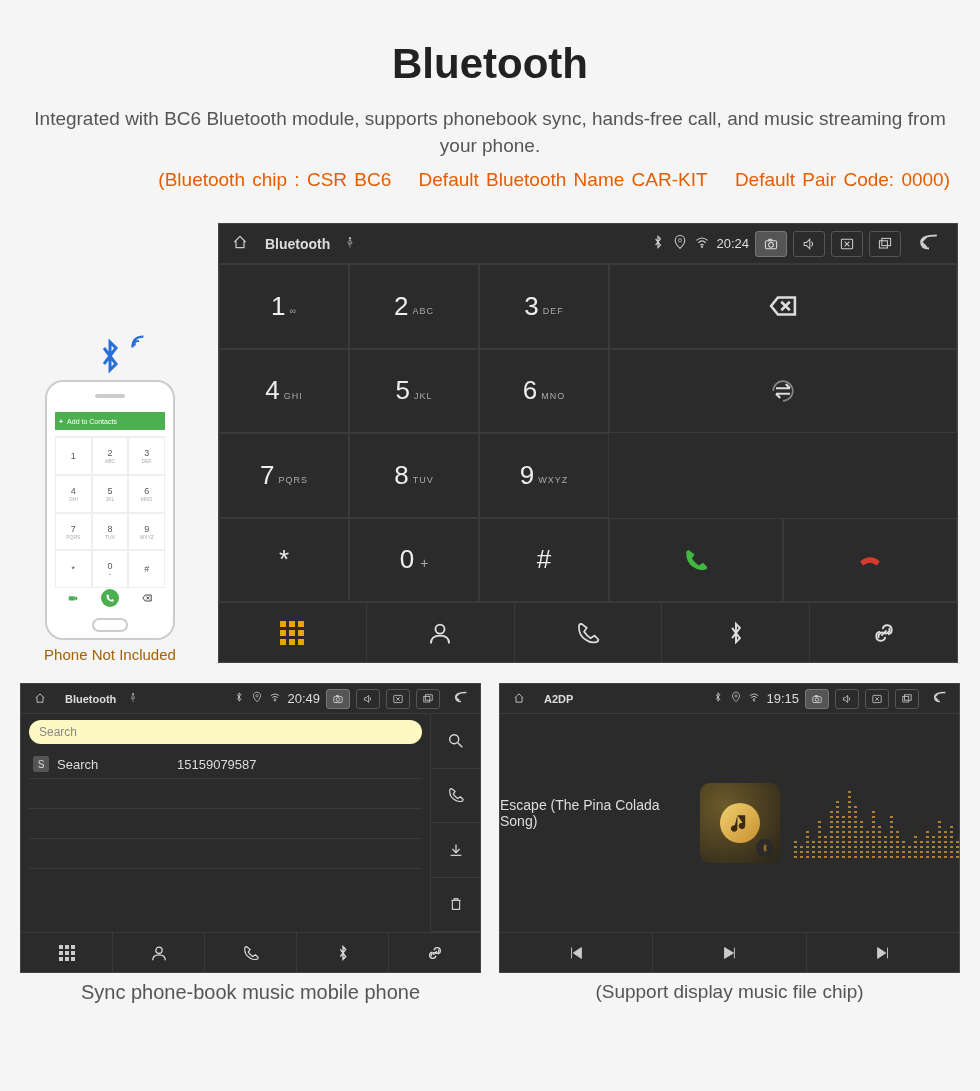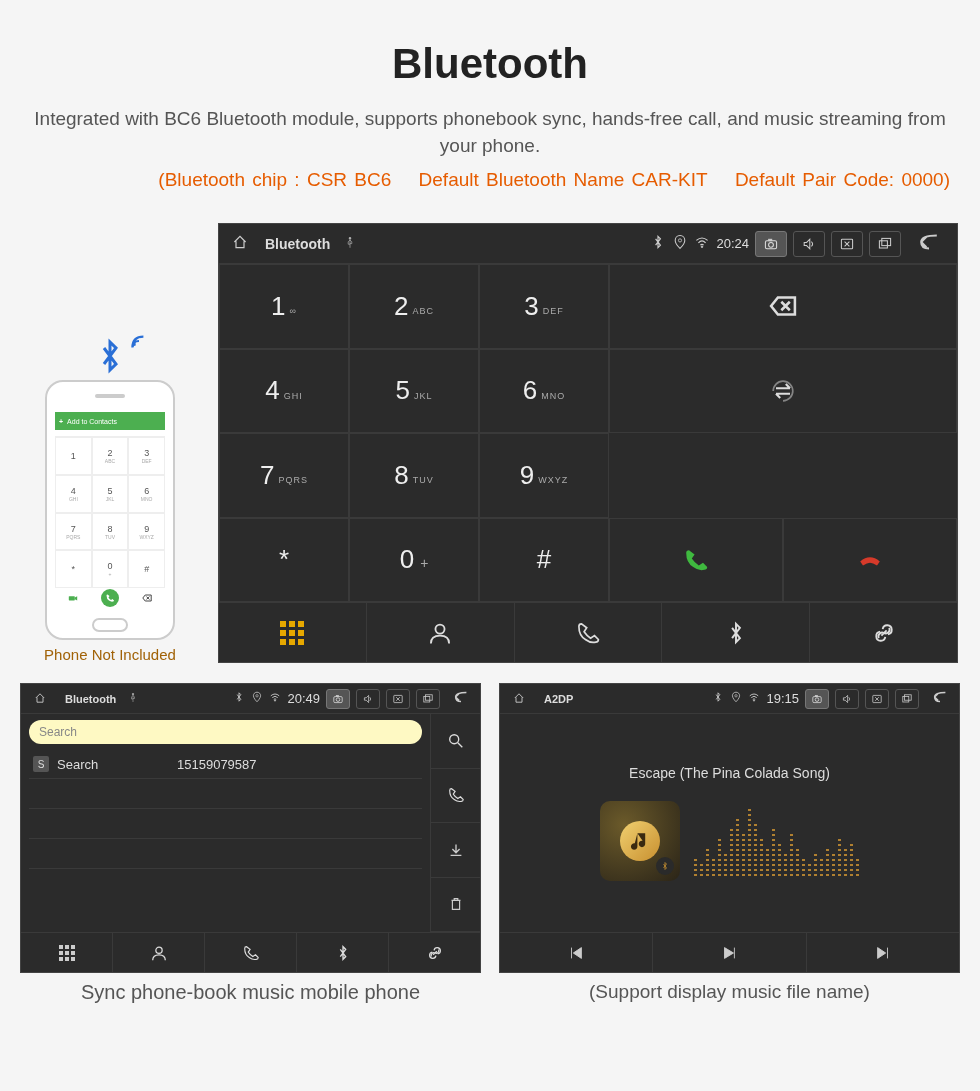--- a/index.html
+++ b/index.html
@@ -82,21 +82,21 @@
 .pb-body { flex: 1; display: flex; }
 .pb-left { flex: 1; padding: 6px 8px; }
 .pb-search { background: #fef9c3; border-radius: 12px; height: 24px; display: flex; align-items: center; padding: 0 10px; color: #888; font-size: 12px; margin-bottom: 6px;}
 .pb-row { display: flex; align-items: center; padding: 6px 4px; border-bottom: 1px solid #3a3a3a; font-size: 13px; color: #ddd;}
 .pb-row .badge { width: 16px; height: 16px; background: #555; display:flex; align-items:center; justify-content:center; font-size:10px; margin-right:8px; border-radius:2px;}
 .pb-row .name { width: 120px; }
 .pb-right { width: 50px; display: flex; flex-direction: column; }
 .pb-right .side { flex: 1; border-left: 1px solid #3a3a3a; border-bottom: 1px solid #3a3a3a; display:flex;align-items:center;justify-content:center;}
 .pb-right .side svg { width: 18px; height: 18px; stroke:#ccc; fill:none;}
 
-.music-body { flex: 1; display: flex; flex-direction: column; align-items: center; justify-content: center; position: relative; }
+.music-body { flex: 1; display: flex; flex-direction: row; align-items: center; justify-content: center; position: relative; }
 .music-title { color: #ddd; font-size: 14px; margin-bottom: 20px; }
 .music-art { display: flex; align-items: center; gap: 14px; }
 .album { width: 80px; height: 80px; background: radial-gradient(circle at 30% 30%, #6b5a2a, #2a2418); border-radius: 10px; display:flex; align-items:center; justify-content:center; position:relative;}
 .album .note { width: 40px; height: 40px; background: linear-gradient(135deg,#f0d070,#c89030); border-radius:50%; display:flex;align-items:center;justify-content:center; position:relative;}
 .album .bt-small { position:absolute; bottom:6px; right:6px; width:18px;height:18px; background:#2a2a2a; border-radius:50%;display:flex;align-items:center;justify-content:center;}
 .equalizer { display: flex; align-items: flex-end; gap: 3px; height: 70px; }
 .equalizer .bar { width: 3px; background: repeating-linear-gradient(to top, #b08030 0 2px, transparent 2px 5px); }
 .music-tabs { height: 40px; display:flex; border-top:1px solid #3a3a3a;}
 .music-tabs .mtab { flex:1; display:flex; align-items:center; justify-content:center; border-right:1px solid #3a3a3a;}
 .music-tabs .mtab:last-child{border-right:none;}
@@ -646,18 +646,18 @@
               </svg>
             </div>
           <div class="mtab">
               <svg viewBox="0 0 20 20">
                 <use href="#i-next"></use>
               </svg>
             </div>
         </div>
       </div>
       <p class="caption">
-        <small>(Support display music file name)</small>
+        <small>(Support display music file chip)</small>
       </p>
     </div>
   </div>
 
 </div>
 
 </body></html>

